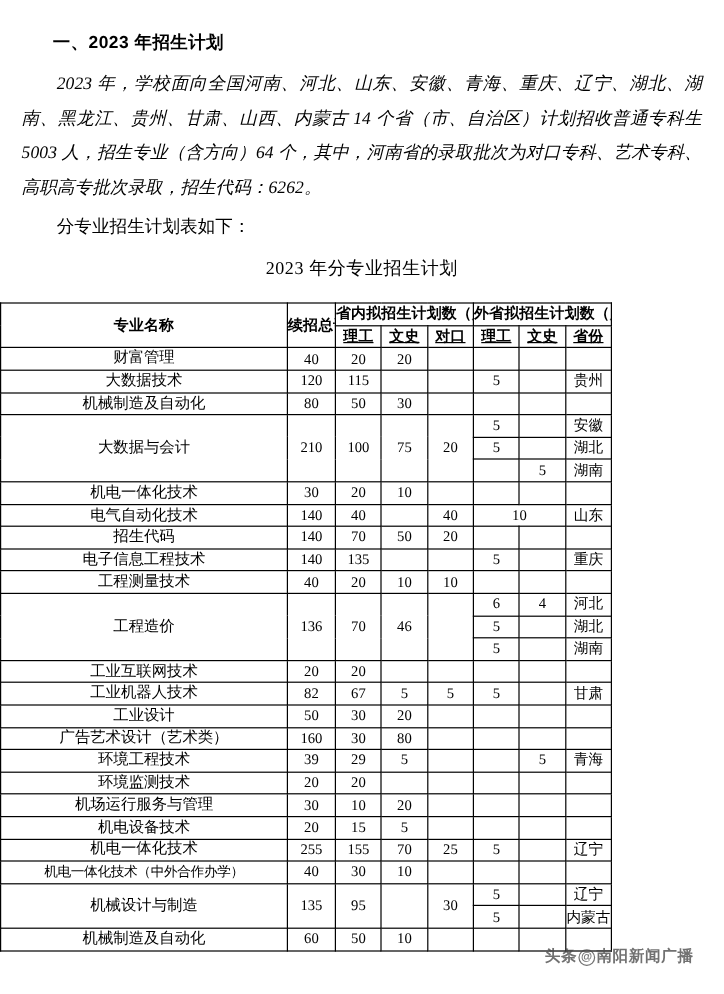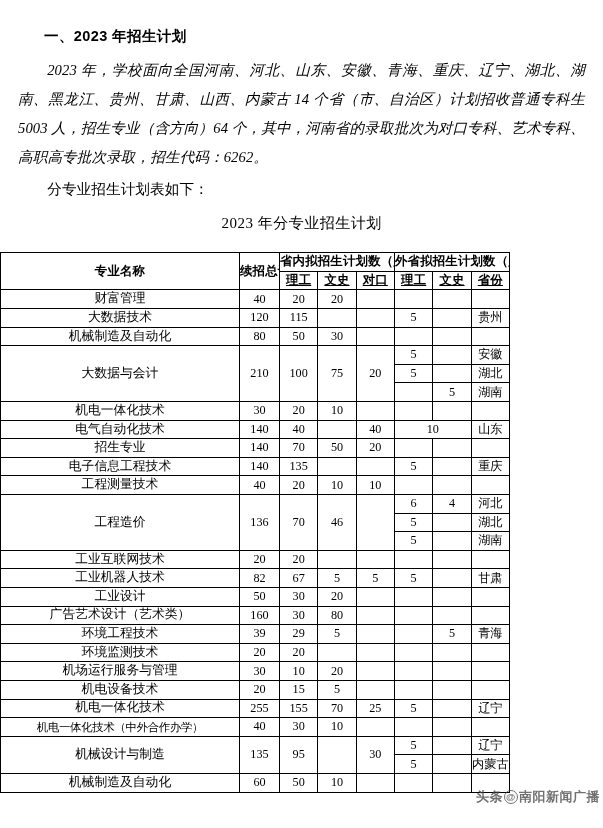--- a/index.html
+++ b/index.html
@@ -87,21 +87,21 @@
   th.c-md, td.c-md { width: 43px; }
   th.c-prov, td.c-prov { width: 58px; }
   td.major-name { font-size: 12.8px; }
   td.major-name.small { font-size: 11.4px; letter-spacing: -.3px; }
   .grp-head-row th { height: 24px; }
   .sub-head-row th { height: 26px; text-decoration: underline; }
 
   
   #watermark {
     position: absolute;
-    right: 3px;
+    right: 25px;
     bottom: 22px;
     font-family: "Liberation Sans", "DejaVu Sans", sans-serif;
     font-size: 13px;
     font-weight: 700;
     color: #4a4a4a;
     opacity: .78;
     letter-spacing: .5px;
     white-space: nowrap;
     pointer-events: none;
   }
@@ -211,21 +211,21 @@
         <tr>
           <td class="major-name">电气自动化技术</td>
           <td class="">140</td>
           <td class="c-lg">40</td>
           <td class="c-md"></td>
           <td class="c-md">40</td>
           <td class="c-lg" colspan="2">10</td>
           <td class="c-prov">山东</td>
         </tr>
         <tr>
-          <td class="major-name">招生专业</td>
+          <td class="major-name">招生代码</td>
           <td class="">140</td>
           <td class="c-lg">70</td>
           <td class="c-md">50</td>
           <td class="c-md">20</td>
           <td class="c-lg"></td>
           <td class="c-md"></td>
           <td class="c-prov"></td>
         </tr>
         <tr>
           <td class="major-name">电子信息工程技术</td>

